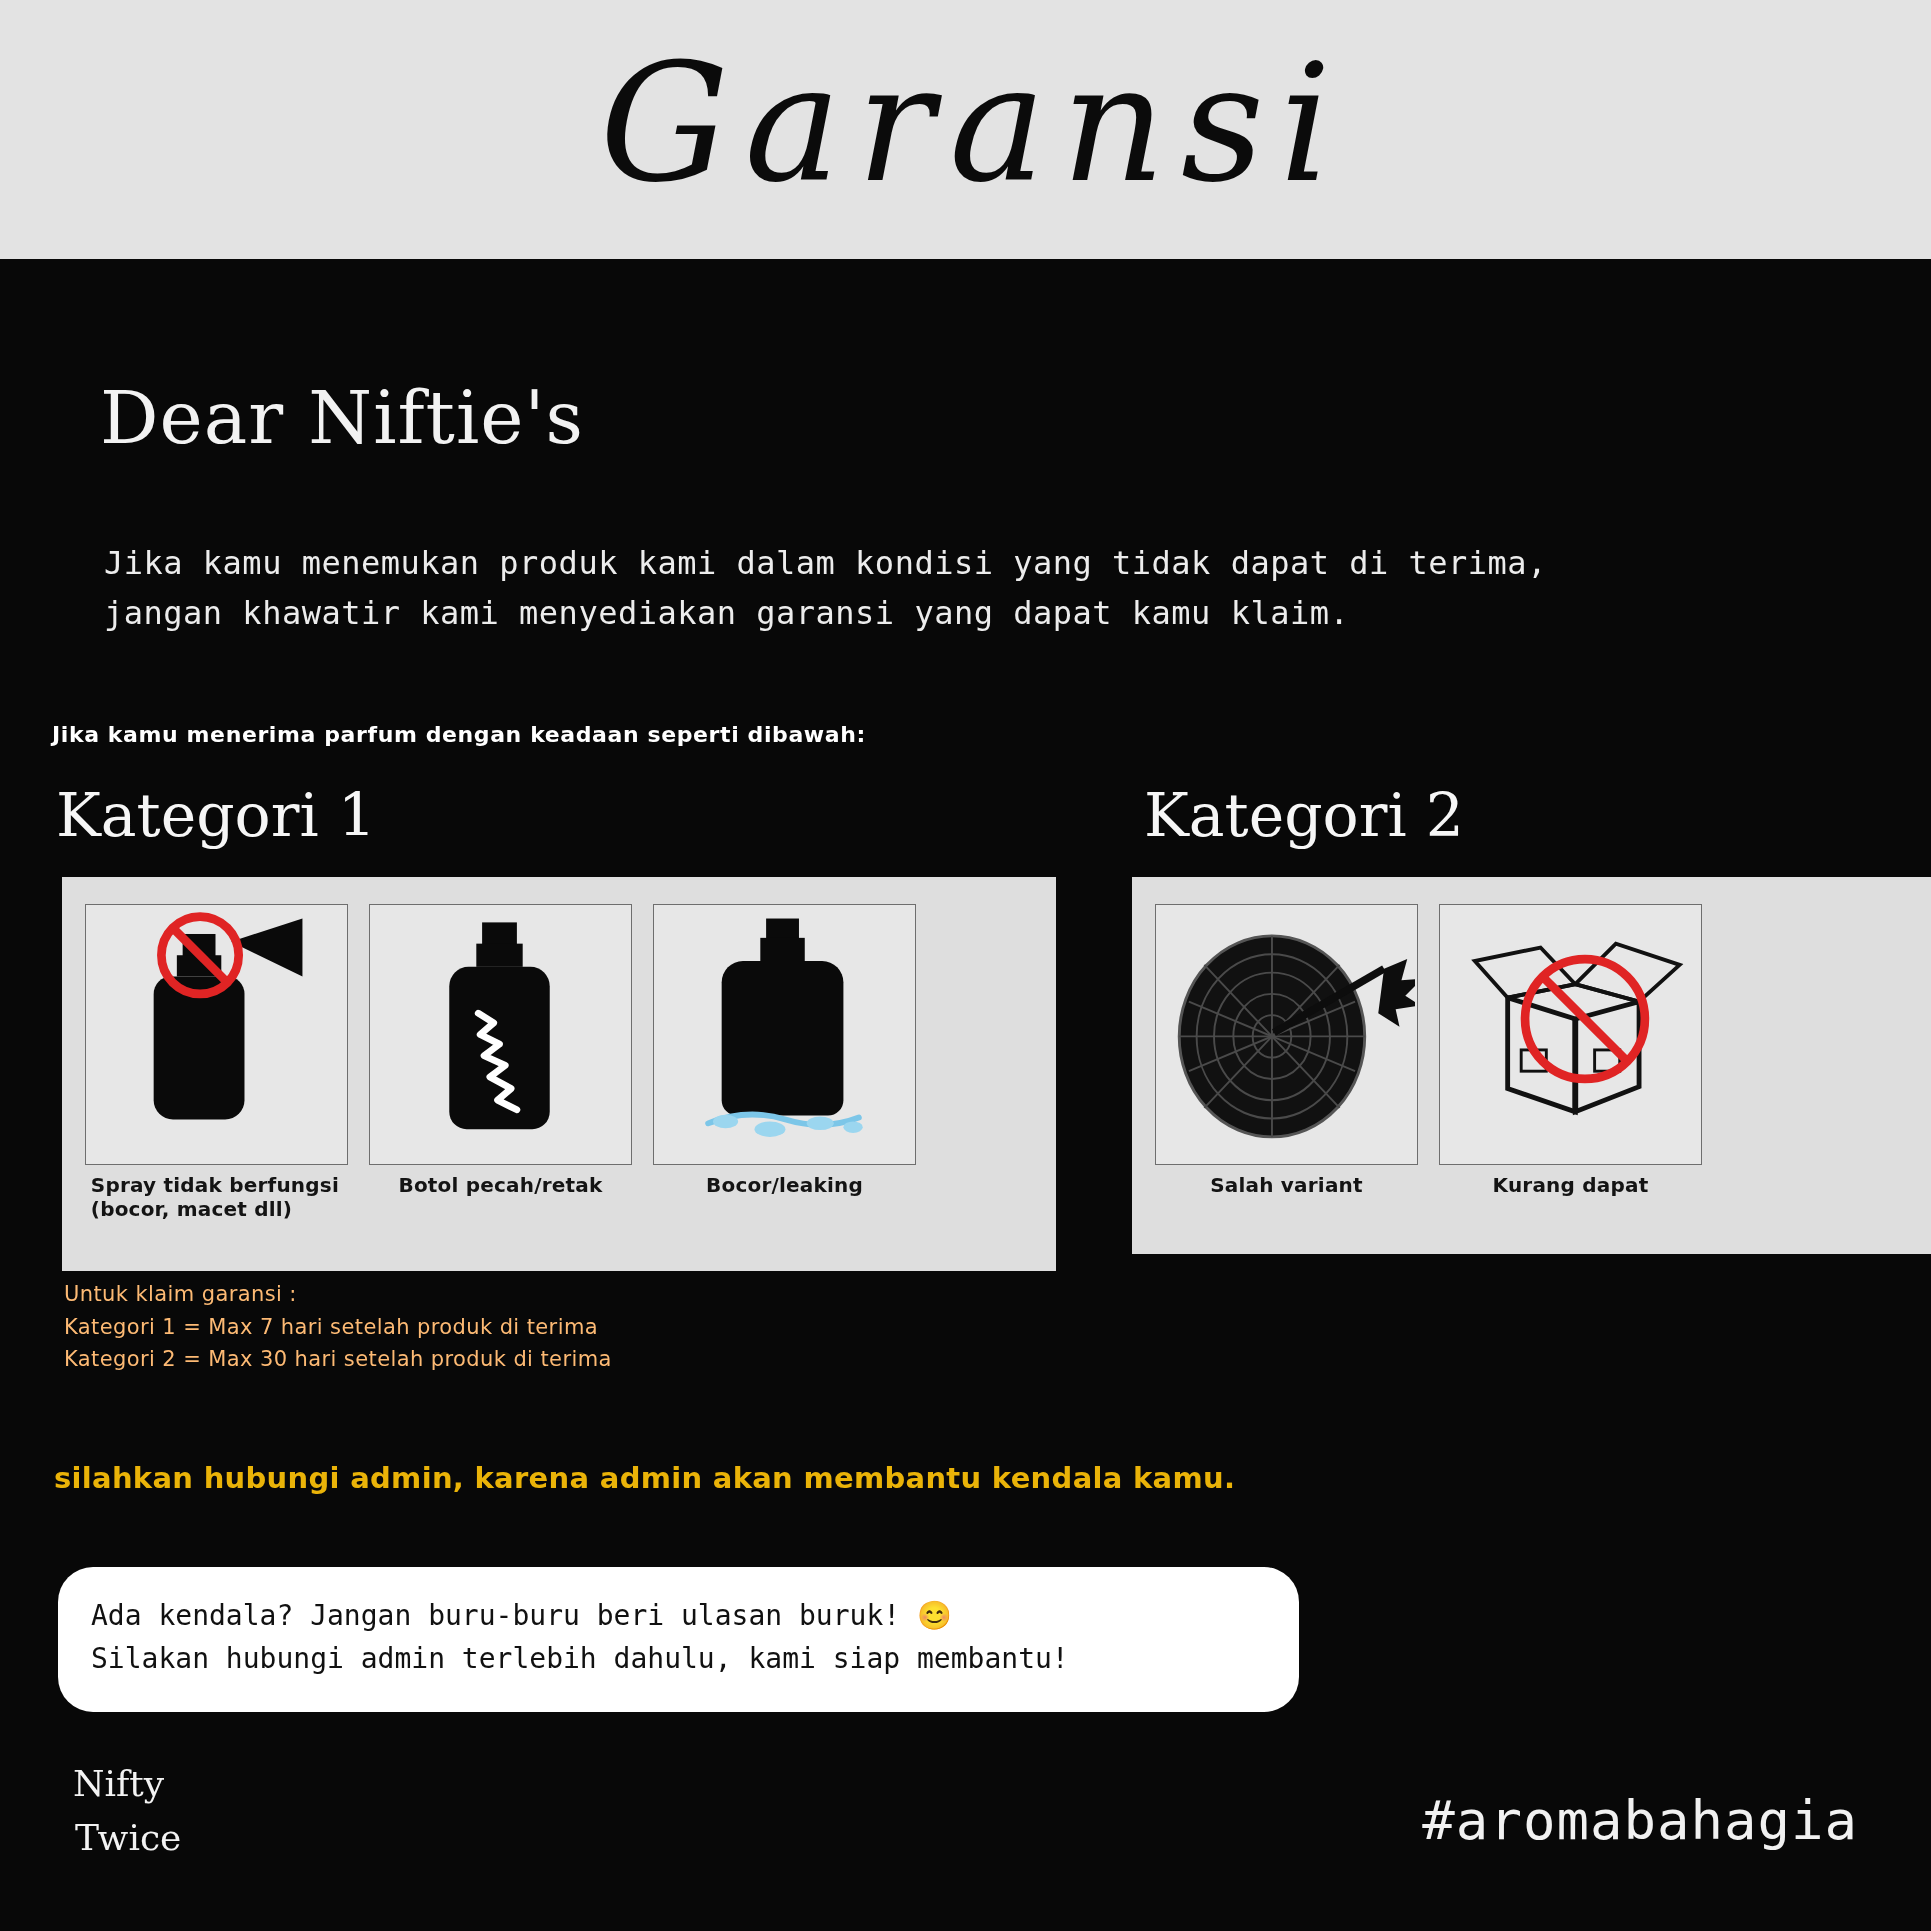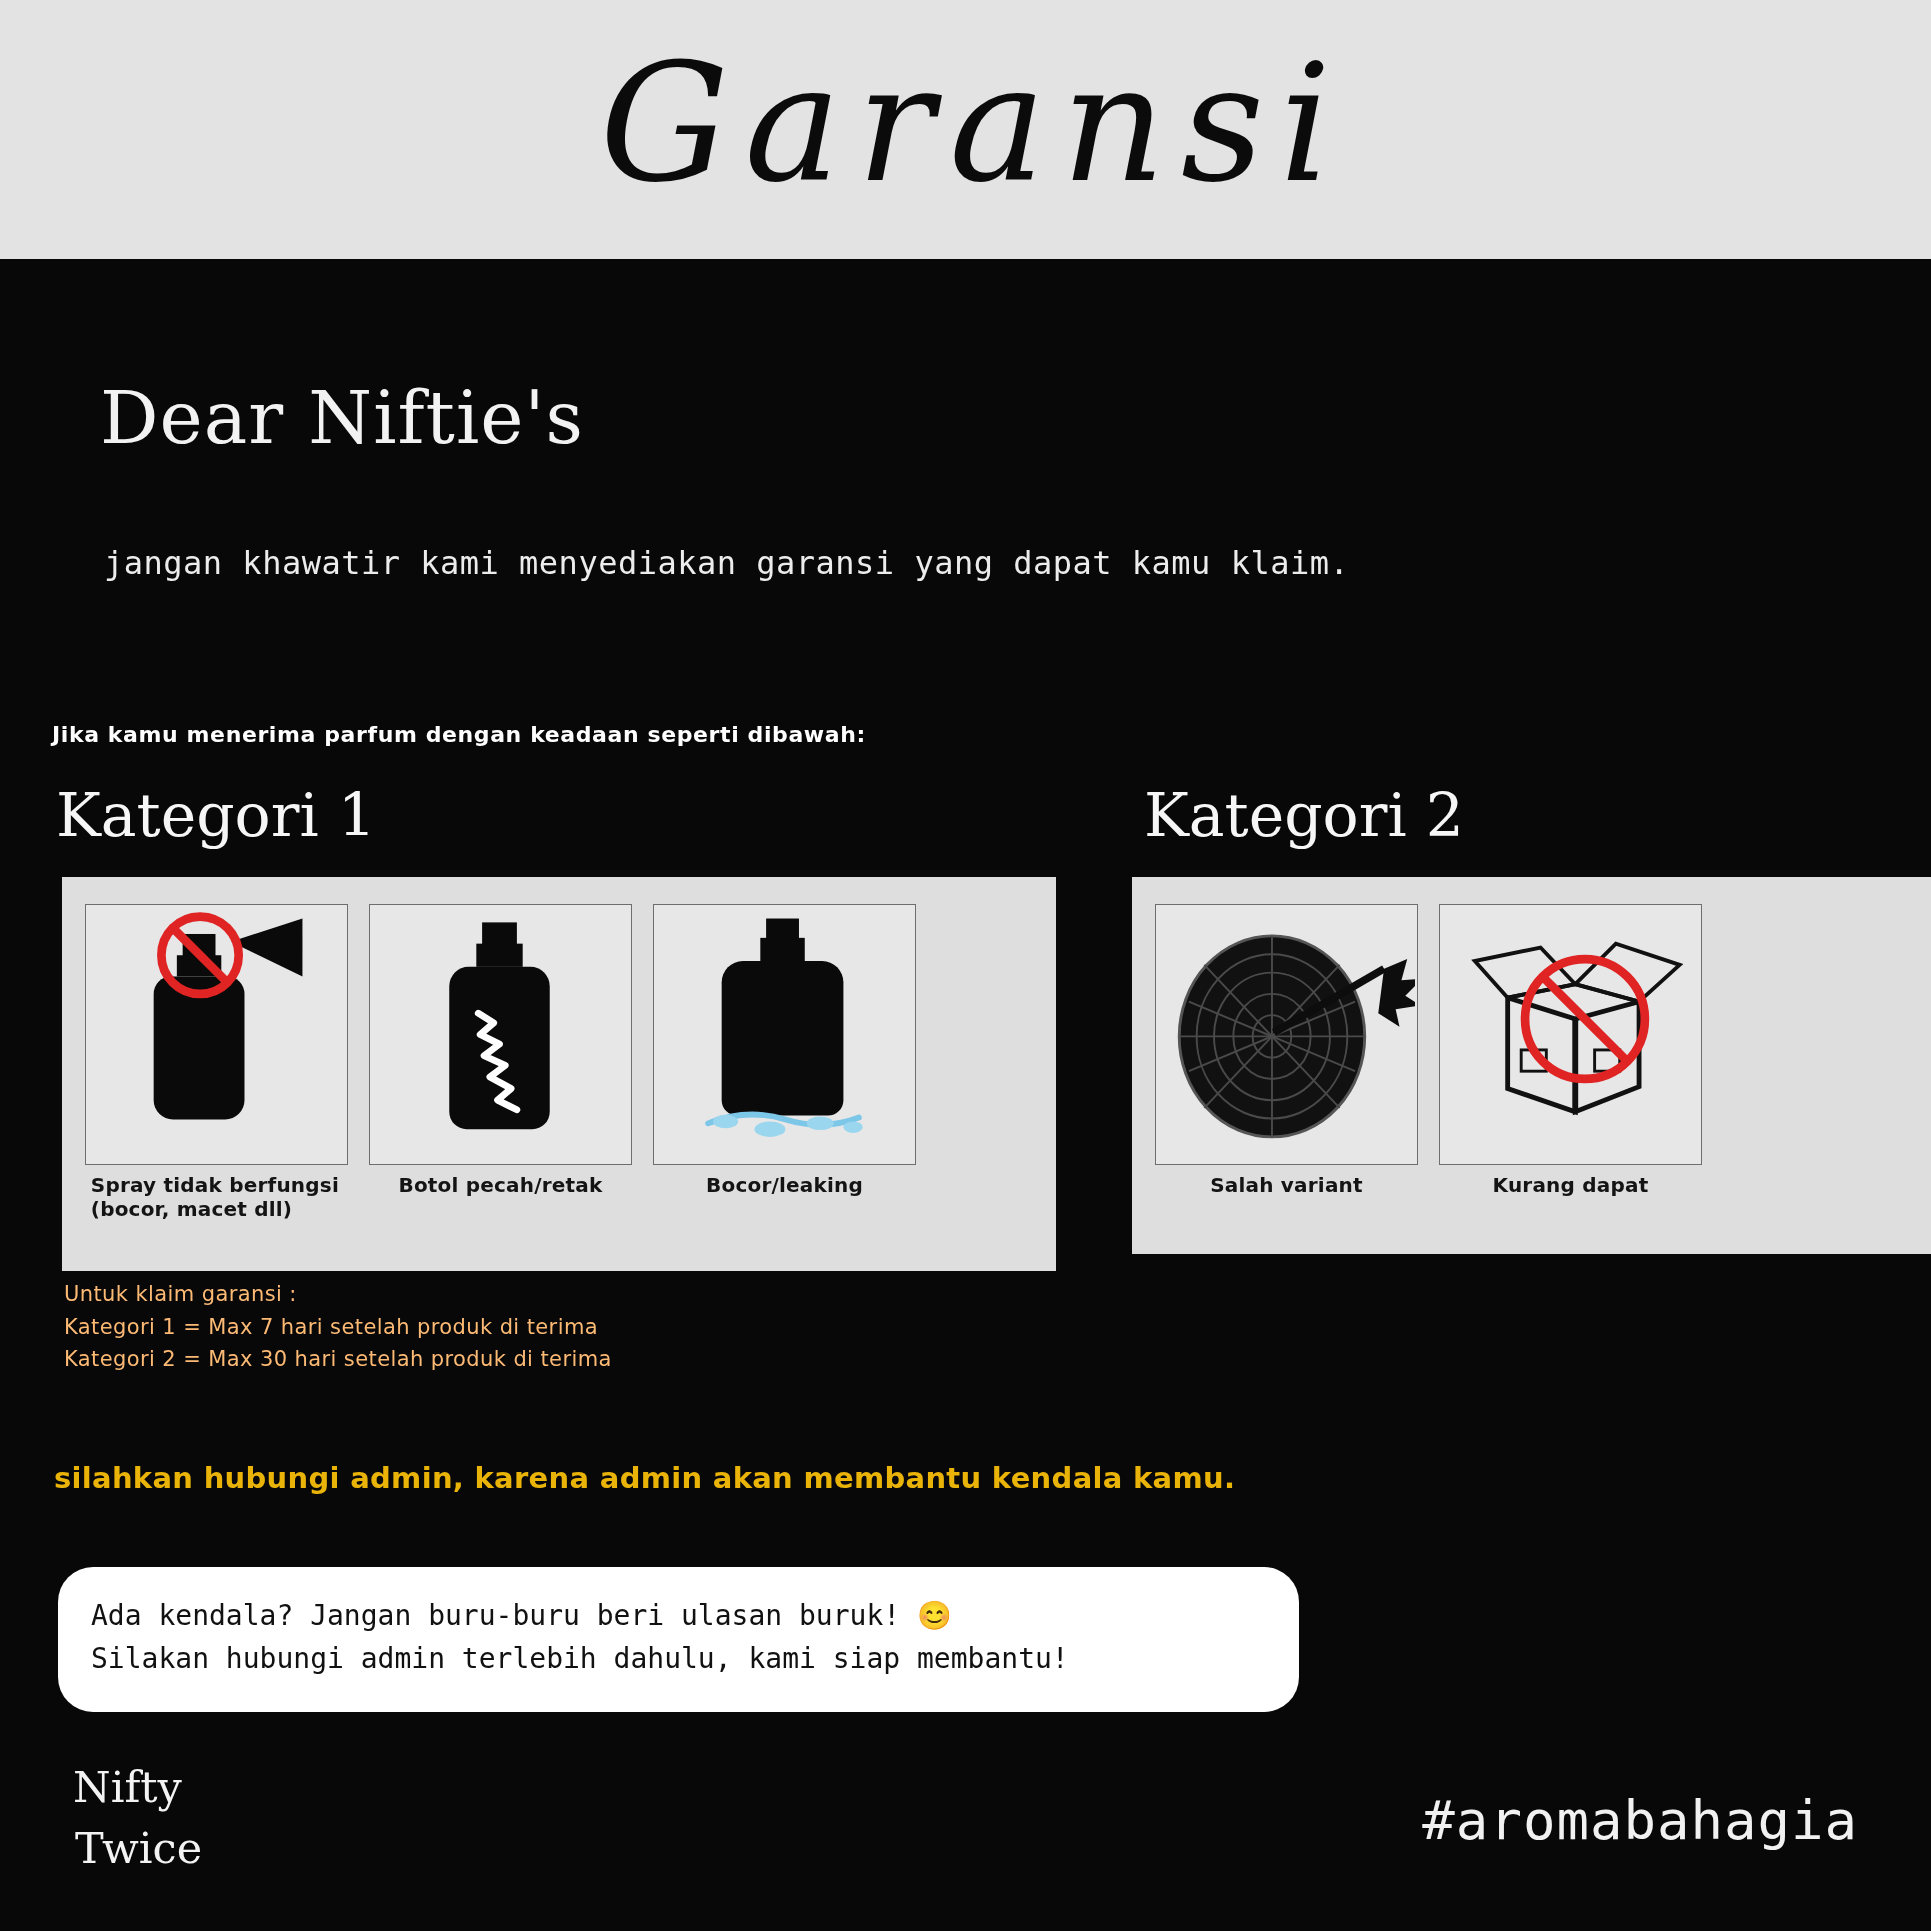--- a/index.html
+++ b/index.html
@@ -185,21 +185,21 @@
     line-height: 1.55;
     color: #111;
     white-space: nowrap;
   }
 
   .brand {
     position: absolute;
     left: 73px;
     top: 1506px;
     font-family: "DejaVu Serif", serif;
-    font-size: 43px;
+    font-size: 36px;
     line-height: 1.05;
     color: #f3f3f3;
   }
   .brand .ln2 { padding-left: 1.9px; margin-top: 16px; }
 
   .hashtag {
     position: absolute;
     right: 73px;
     top: 1530px;
     font-family: "DejaVu Sans Mono", monospace;
@@ -220,20 +220,21 @@
     <div class="header-title">Garansi</div>
   </div>
 
   <div class="content">
 
     <div class="dear">
       <span>Dear Niftie's</span>
     </div>
 
     <div class="intro">
+      <div>Jika kamu menemukan produk kami dalam kondisi yang tidak dapat di terima,</div>
       <div>jangan khawatir kami menyediakan garansi yang dapat kamu klaim.</div>
     </div>
 
     <div class="subhead">Jika kamu menerima parfum dengan keadaan seperti dibawah:</div>
 
     <div class="cat1-title cat-title">Kategori 1</div>
     <div class="cat2-title cat-title">Kategori 2</div>
 
     <div class="panel" id="panel1">
 

